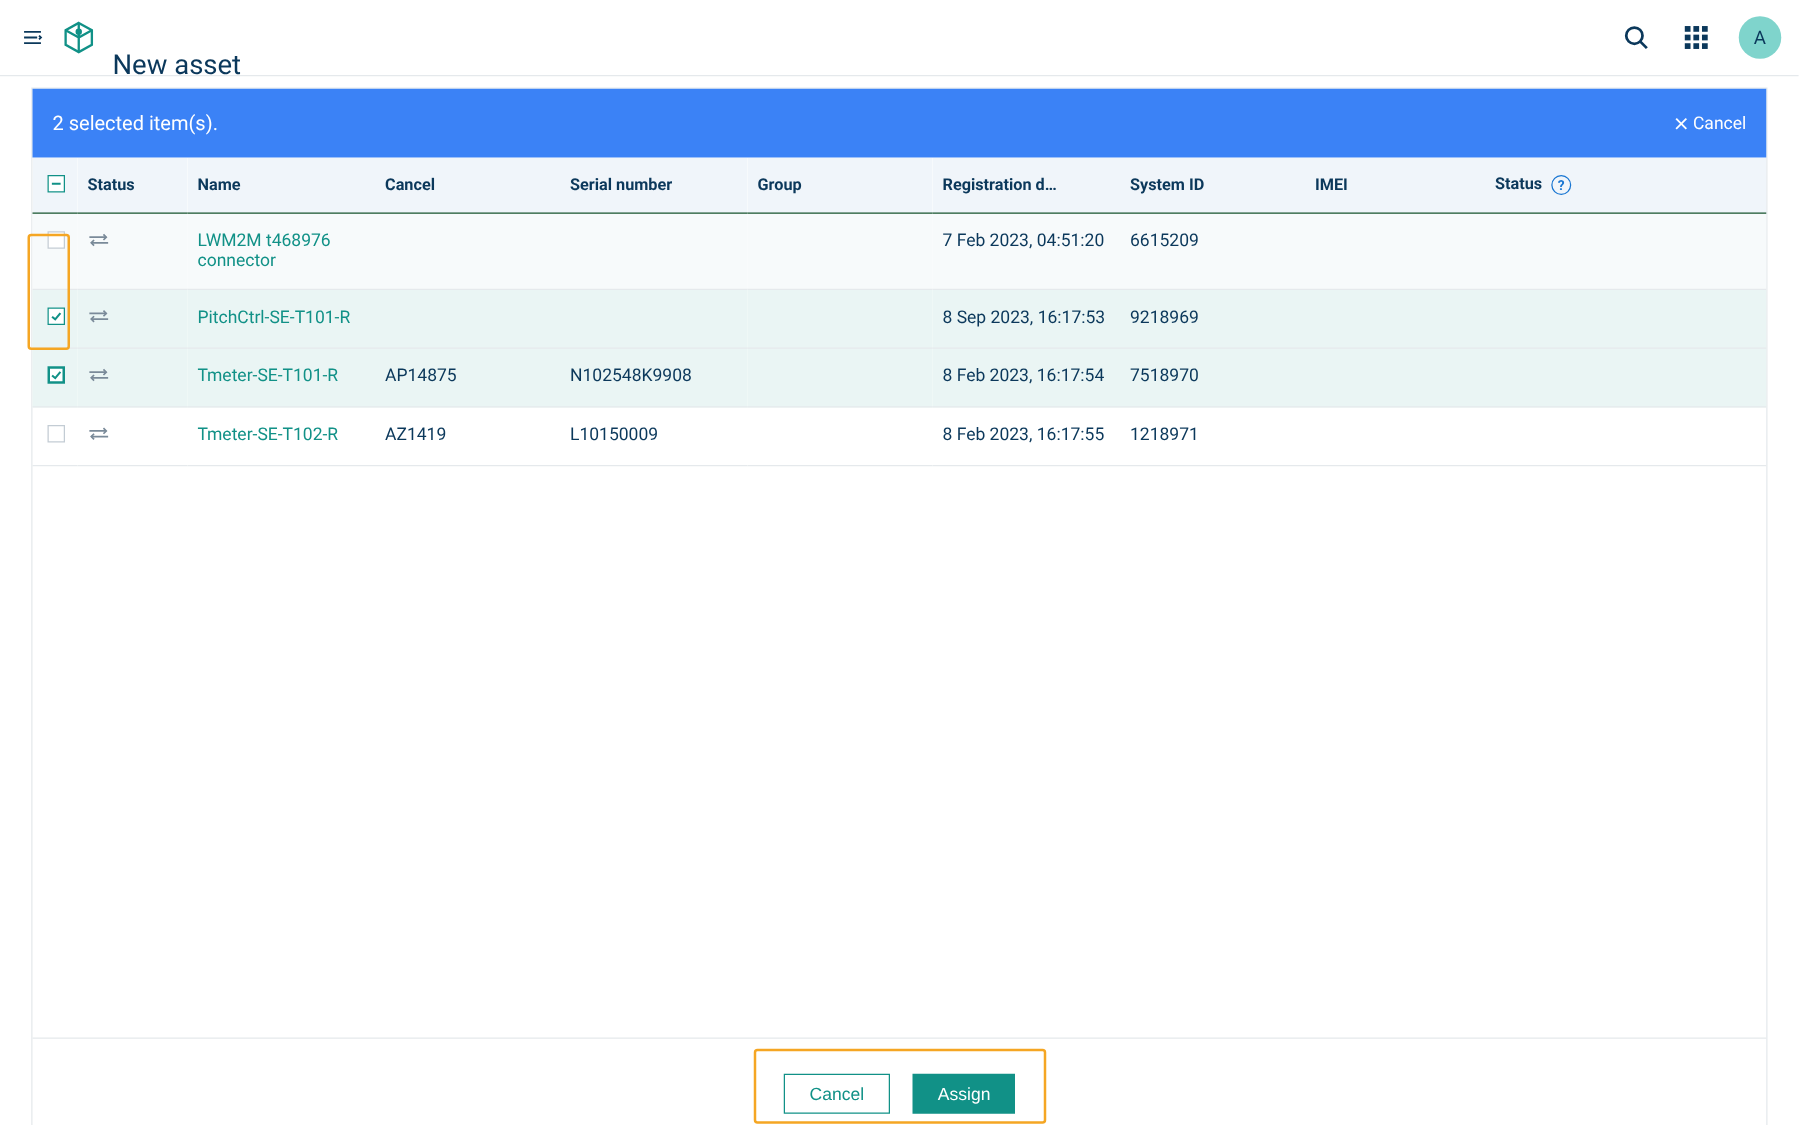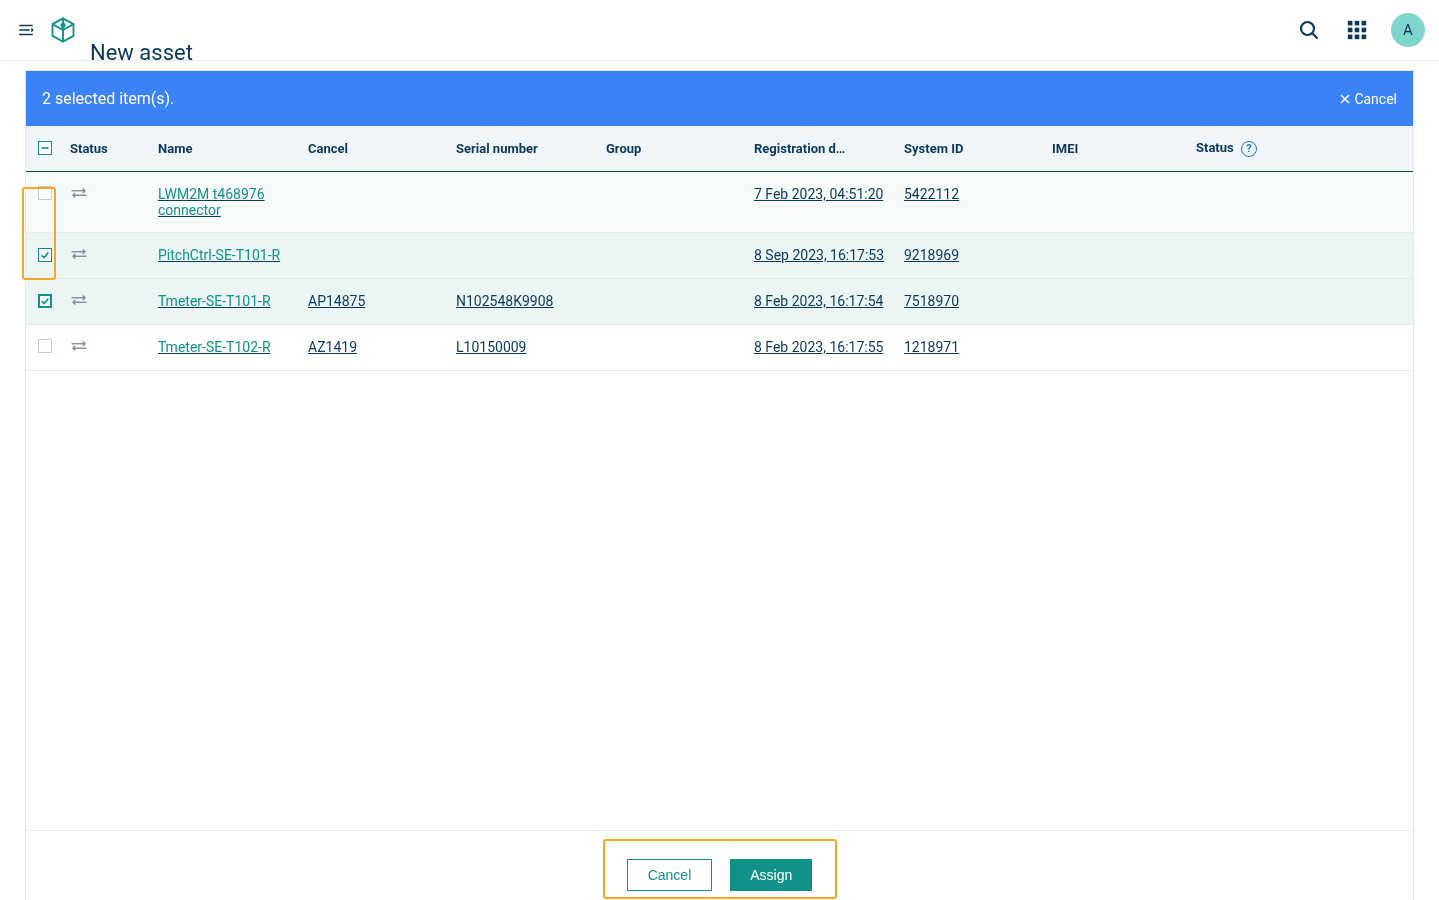--- a/index.html
+++ b/index.html
@@ -102,21 +102,20 @@
       white-space: nowrap;
       overflow: hidden;
       text-overflow: ellipsis;
     }
     tbody td {
       font-size: 14px;
       color: #0b385b;
       padding: 14px 8px;
       border-bottom: 1px solid #e5e9ec;
       vertical-align: top;
-      text-decoration: underline;
     }
     tbody tr.selected td { background: #eaf5f4; }
     .checkbox {
       width: 14px; height: 14px;
       border: 1px solid #c3ccd4;
       background: #fff;
       display: inline-flex;
       align-items:center; justify-content:center;
       cursor:pointer;
       position: relative;
@@ -308,21 +307,21 @@
                   <line x1="2" y1="5" x2="20" y2="5"></line>
                   <polyline points="17,2 20,5 17,8"></polyline>
                   <line x1="22" y1="11" x2="4" y2="11"></line>
                   <polyline points="7,8 4,11 7,14"></polyline>
                 </svg></span></td>
             <td><span class="link">LWM2M t468976 connector</span></td>
             <td></td>
             <td></td>
             <td></td>
             <td>7 Feb 2023, 04:51:20</td>
-            <td>5422112</td>
+            <td>6615209</td>
             <td></td>
             <td></td>
           </tr>
           <tr class="selected">
             <td style="padding-left:12px;"><span class="checkbox checked">
                 <svg viewBox="0 0 12 12">
                   <polyline points="2,6.5 5,9 10,3" fill="none" stroke="currentColor" stroke-width="2"></polyline>
                 </svg>
               </span></td>
             <td><span class="status-icon"><svg width="18" height="14" viewBox="0 0 24 16" fill="none" stroke="currentColor" stroke-width="1.8">

